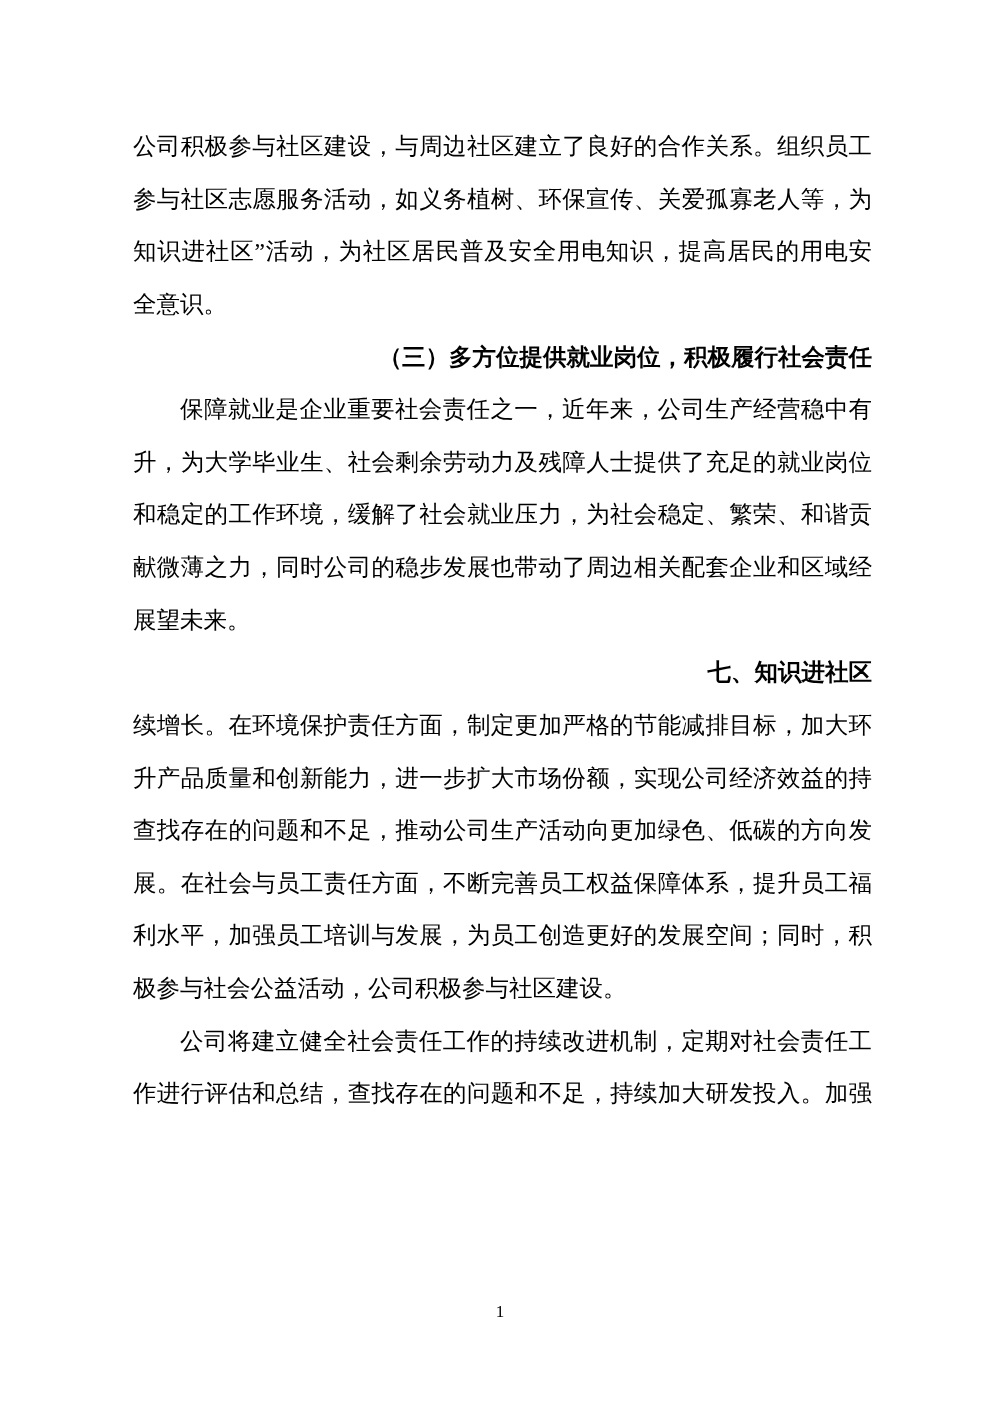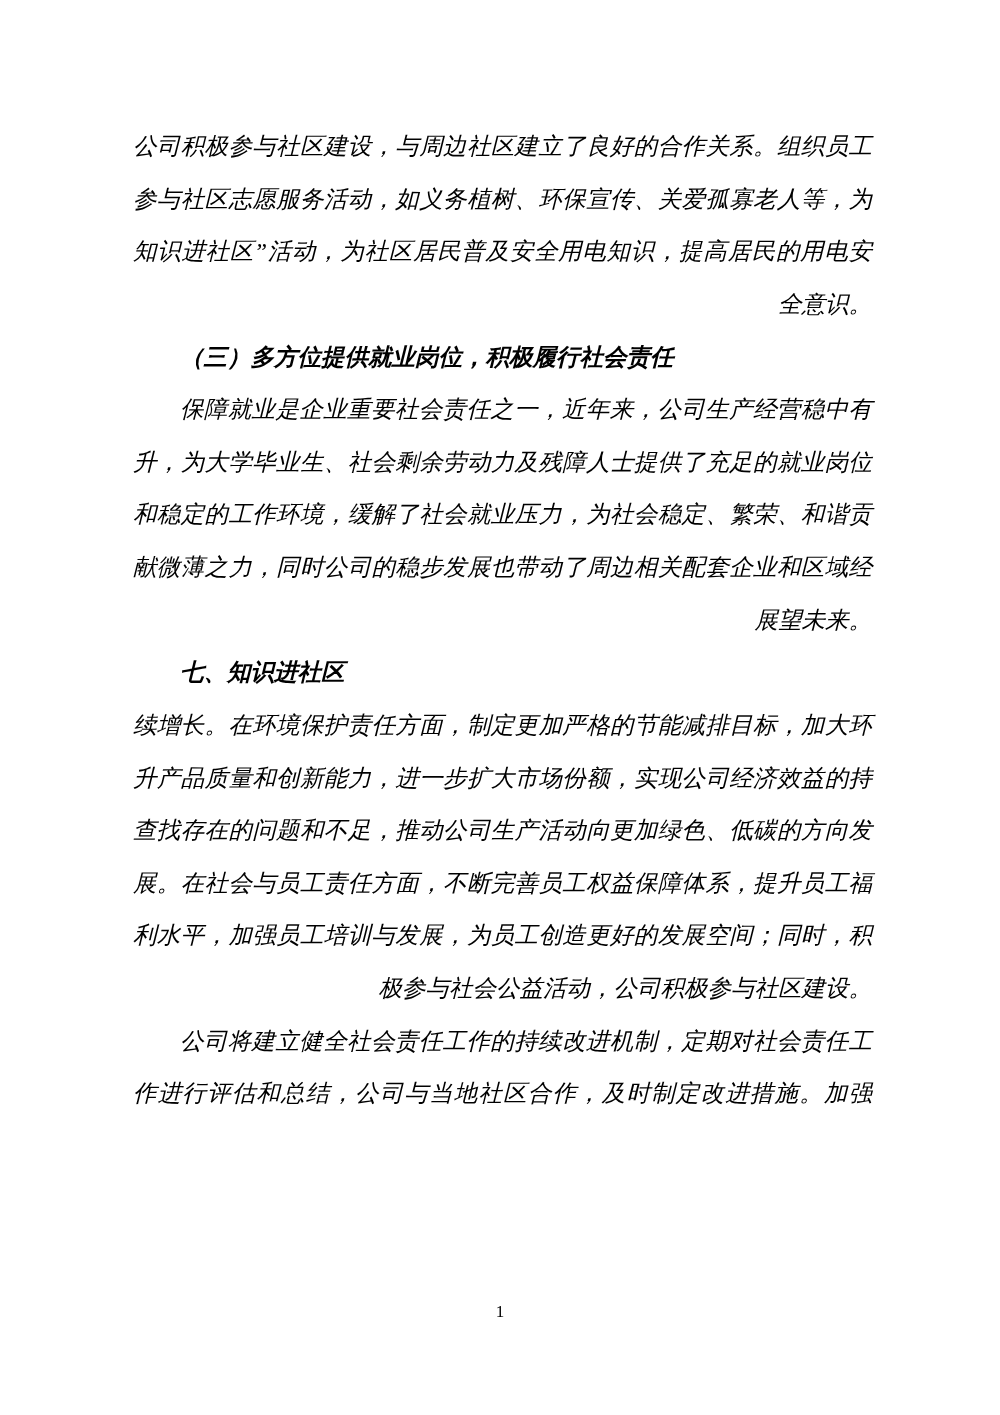--- a/index.html
+++ b/index.html
@@ -14,47 +14,46 @@
     background: #ffffff;
     overflow: hidden;
     font-family: "Liberation Serif", "DejaVu Serif", serif;
     color: #000000;
   }
   .content {
     position: absolute;
     left: 133px;
     top: 120px;
     width: 739px;
-    font-style: italic;
   }
   .line {
     height: 52.63px;
     line-height: 52.63px;
     font-size: 23.5px;
     white-space: nowrap;
     color: #000000;
   }
   
   .jl {
     white-space: normal;
     text-align: justify;
     text-align-last: justify;
     text-justify: inter-character;
   }
   
   .ll {
-    text-align: right;
+    text-align: left;
   }
   
   .indent {
     text-indent: 47px;
   }
   .heading {
     font-weight: bold;
-    text-align: left;
+    text-align: right;
   }
   .footer {
     position: absolute;
     left: 0;
     top: 1302px;
     width: 1000px;
     text-align: center;
   }
   .pagenum {
     font-size: 17px;
@@ -91,21 +90,21 @@
       <div class="line jl">续增长。在环境保护责任方面，制定更加严格的节能减排目标，加大环</div>
       <div class="line jl">升产品质量和创新能力，进一步扩大市场份额，实现公司经济效益的持</div>
       <div class="line jl">查找存在的问题和不足，推动公司生产活动向更加绿色、低碳的方向发</div>
       <div class="line jl">展。在社会与员工责任方面，不断完善员工权益保障体系，提升员工福</div>
       <div class="line jl">利水平，加强员工培训与发展，为员工创造更好的发展空间；同时，积</div>
       <div class="line ll">极参与社会公益活动，公司积极参与社区建设。</div>
     </div>
 
     <div>
       <div class="line jl indent">公司将建立健全社会责任工作的持续改进机制，定期对社会责任工</div>
-      <div class="line jl">作进行评估和总结，公司与当地社区合作，及时制定改进措施。加强</div>
+      <div class="line jl">作进行评估和总结，查找存在的问题和不足，持续加大研发投入。加强</div>
     </div>
 
   </div>
 
   <div class="footer">
     <span class="pagenum">1</span>
   </div>
 </div>
 
 </body></html>

